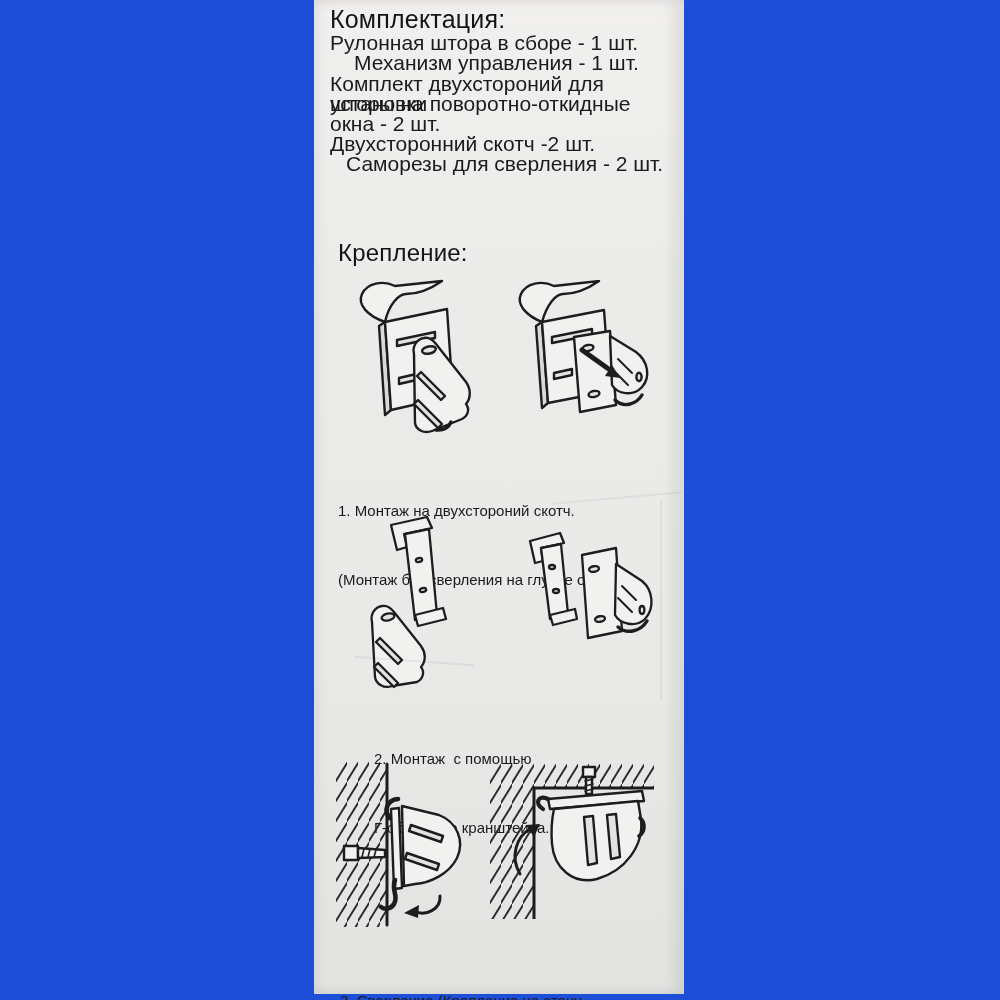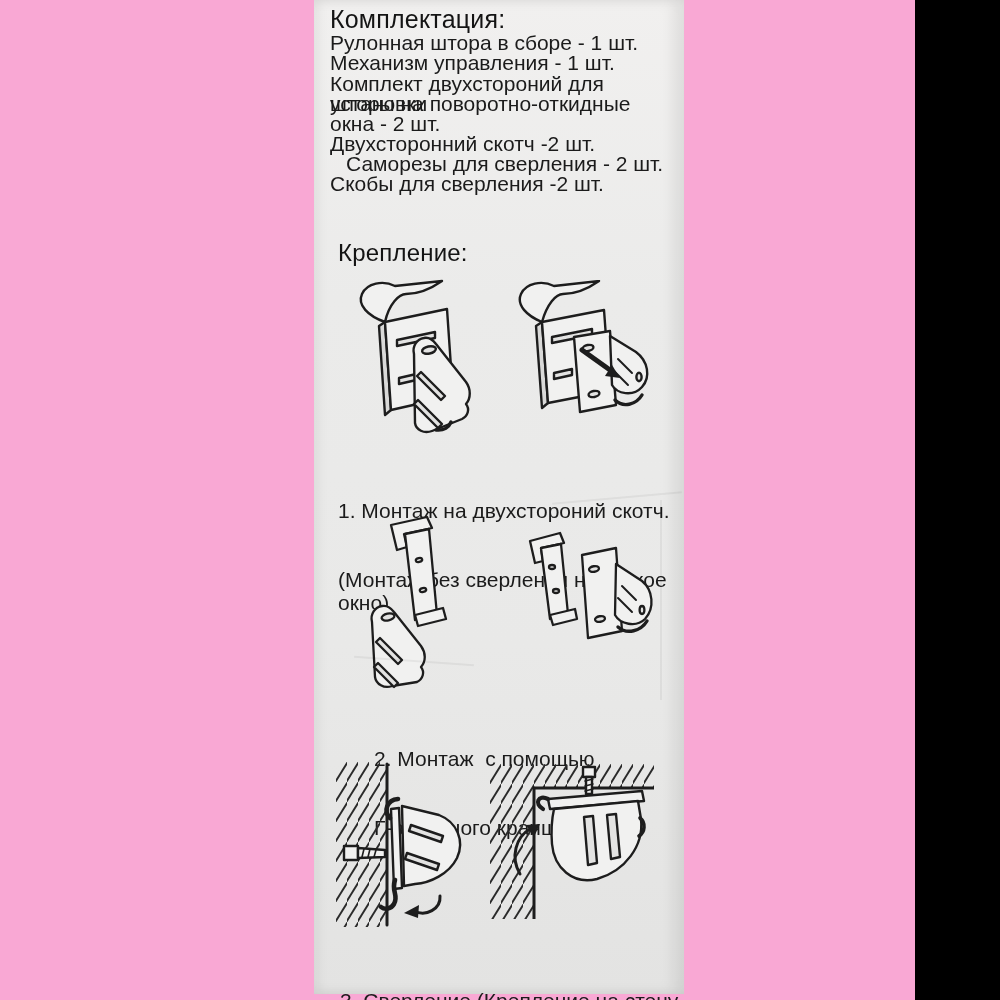--- a/index.html
+++ b/index.html
@@ -1,41 +1,40 @@
 <!DOCTYPE html>
 <html><head>
 <meta charset="utf-8">
 <style>
   html,body{margin:0;padding:0;background:#000;}
-  .stage{position:relative;width:915px;height:1000px;background:#f9a8d4;overflow:hidden;
+  .stage{position:relative;width:1000px;height:1000px;background:#1d4ed8;overflow:hidden;
          font-family:"Liberation Sans", sans-serif;color:#171717;}
   .paper{position:absolute;left:314px;top:0;width:370px;height:994px;
          background:linear-gradient(180deg,#f1f0ef 0%,#ebebea 30%,#e9e9e8 65%,#e3e3e2 100%);
          box-shadow:inset -10px 0 14px rgba(0,0,0,0.08), inset 6px 0 10px rgba(0,0,0,0.05);}
   .h1{position:absolute;font-size:25px;line-height:26px;color:#141414;letter-spacing:0.2px;}
   .bodyline{position:absolute;left:16px;width:350px;font-size:21px;line-height:20px;
             color:#1b1b1b;white-space:pre-wrap;}
-  .caption{position:absolute;font-size:21px;line-height:23px;color:#1b1b1b;white-space:pre-wrap;}
+  .caption{position:absolute;font-size:15px;line-height:23px;color:#1b1b1b;white-space:pre-wrap;}
   .illus{position:absolute;}
   .crease{position:absolute;background:rgba(0,0,0,0.05);pointer-events:none;}
 </style>
 </head>
 <body>
 
 <div class="stage">
   <div class="paper">
 
     <div class="h1" style="left:16px;top:6px;">Комплектация:</div>
     <div class="bodyline" style="top:33px;">Рулонная штора в сборе - 1 шт.</div>
-    <div class="bodyline" style="top:53px;">Механизм управления - 1 шт.</div>
+    <div class="bodyline" style="top:53px;margin-left:24px;">Механизм управления - 1 шт.</div>
     <div class="bodyline" style="top:74px;">Комплект двухстороний для установки</div>
     <div class="bodyline" style="top:94px;">шторы на поворотно-откидные окна - 2 шт.</div>
     <div class="bodyline" style="top:134px;">Двухсторонний скотч -2 шт.</div>
     <div class="bodyline" style="top:154px;margin-left:16px;">Саморезы для сверления - 2 шт.</div>
-    <div class="bodyline" style="top:174px;">Скобы для сверления -2 шт.</div>
 
     <div class="h1" style="left:24px;top:240px;font-size:24px;">Крепление:</div>
 
     <svg class="illus" style="left:38px;top:278px;" width="125" height="162" viewBox="0 0 125 162">
       <g fill="#f1f1f0" stroke="#1d1d1d" stroke-width="2.4" stroke-linejoin="round" stroke-linecap="round">
         <path d="M33,44 C16,38 5,27 10,16 C15,5 31,2 43,8 L90,3 C80,10 66,16 54,16 C47,16 37,26 33,44 Z"></path>
         <path d="M27,48 L33,44 L39,132 L33,137 Z" fill="#d9d9d8"></path>
         <path d="M33,44 L95,31 L101,118 L39,132 Z"></path>
         <path d="M45,62 L83,54 L83,60 L45,68 Z" fill="#e3e3e2"></path>
         <path d="M47,100 L73,94 L73,100 L47,106 Z" fill="#e3e3e2"></path>

